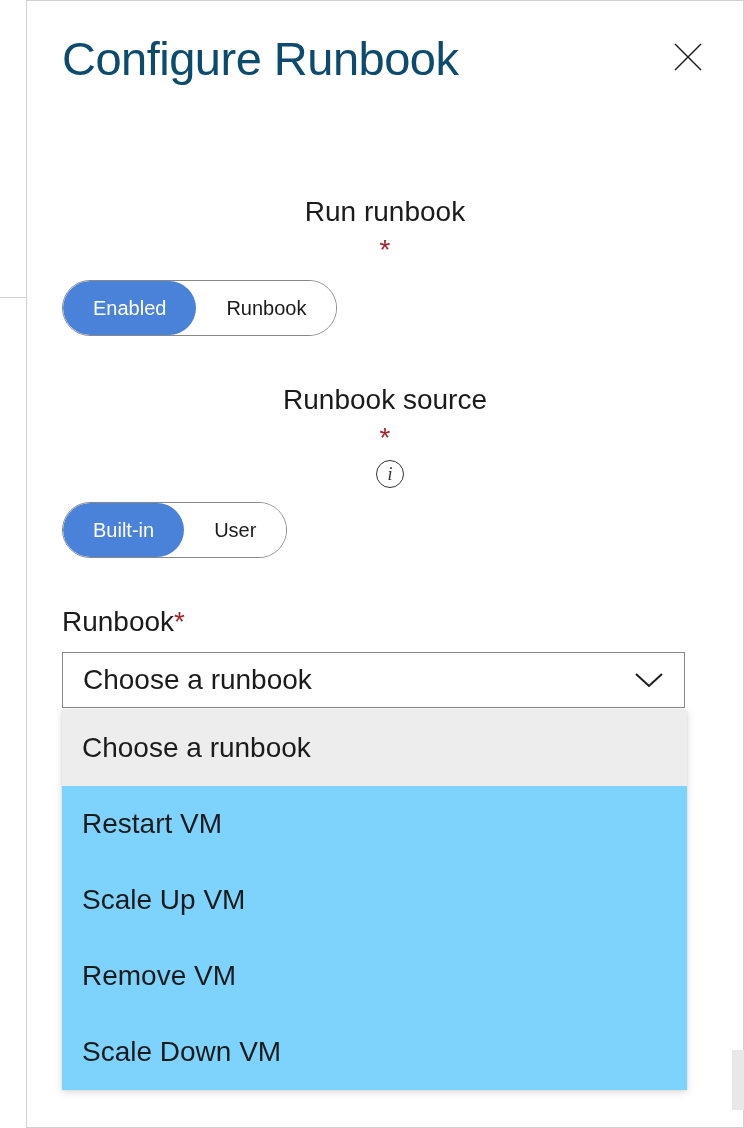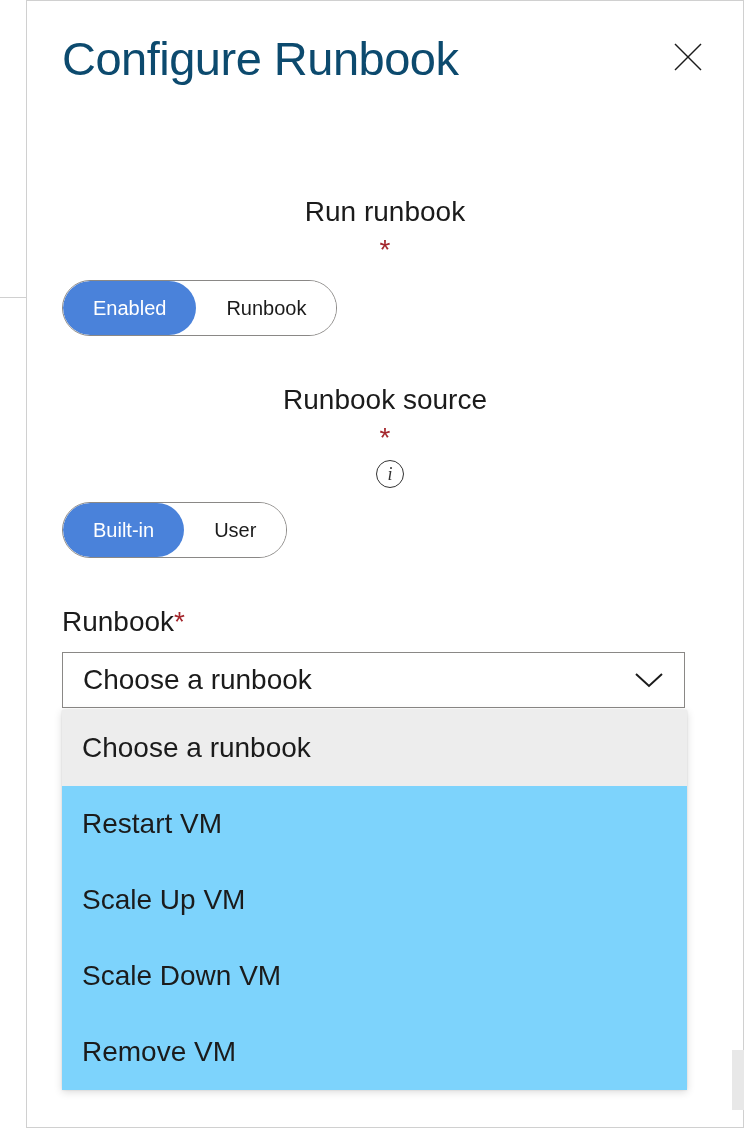--- a/index.html
+++ b/index.html
@@ -239,20 +239,20 @@
       <span class="dropdown-chevron">
         <svg viewBox="0 0 30 18" stroke="#1b1b1b" stroke-width="2" fill="none">
           <polyline points="2,3 15,15 28,3"></polyline>
         </svg>
       </span>
     </div>
     <div class="dropdown-menu">
       <div class="dropdown-item highlighted">Choose a runbook</div>
       <div class="dropdown-item">Restart VM</div>
       <div class="dropdown-item">Scale Up VM</div>
+      <div class="dropdown-item">Remove VM</div>
       <div class="dropdown-item">Scale Down VM</div>
-      <div class="dropdown-item">Remove VM</div>
     </div>
   </div>
 
 </div>
 
 <div class="right-scrollbar"></div>
 
 </body></html>

